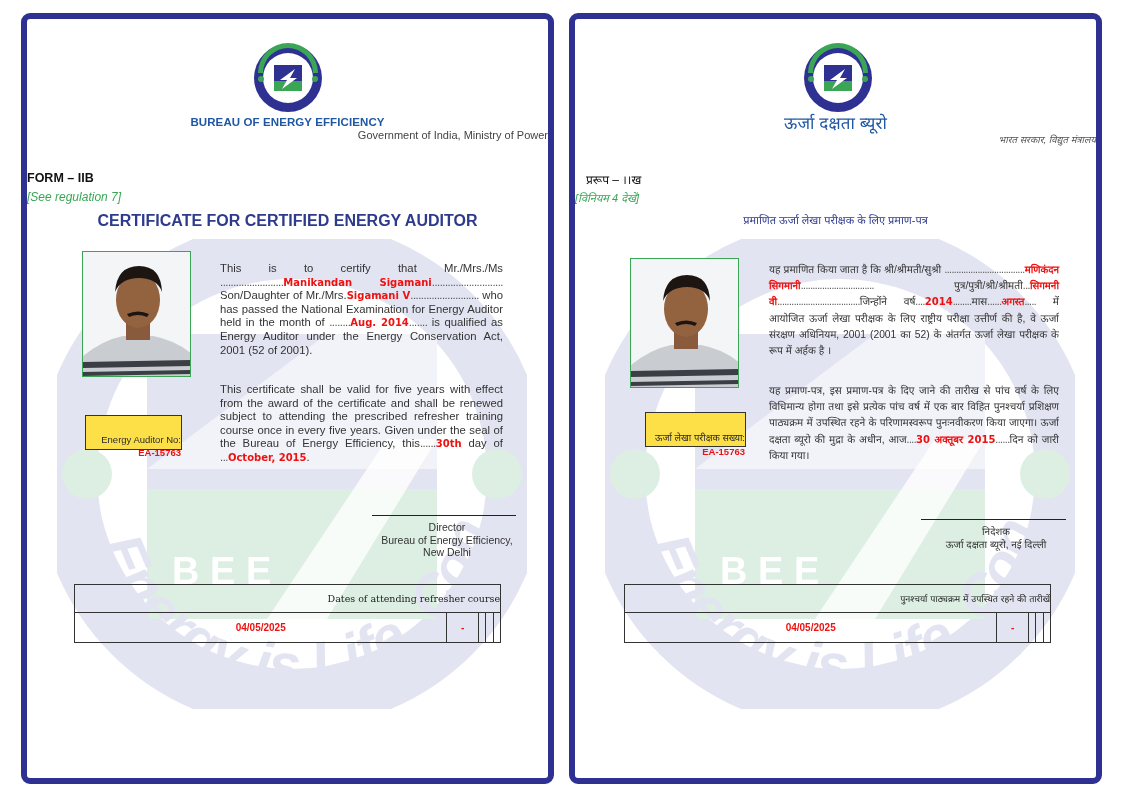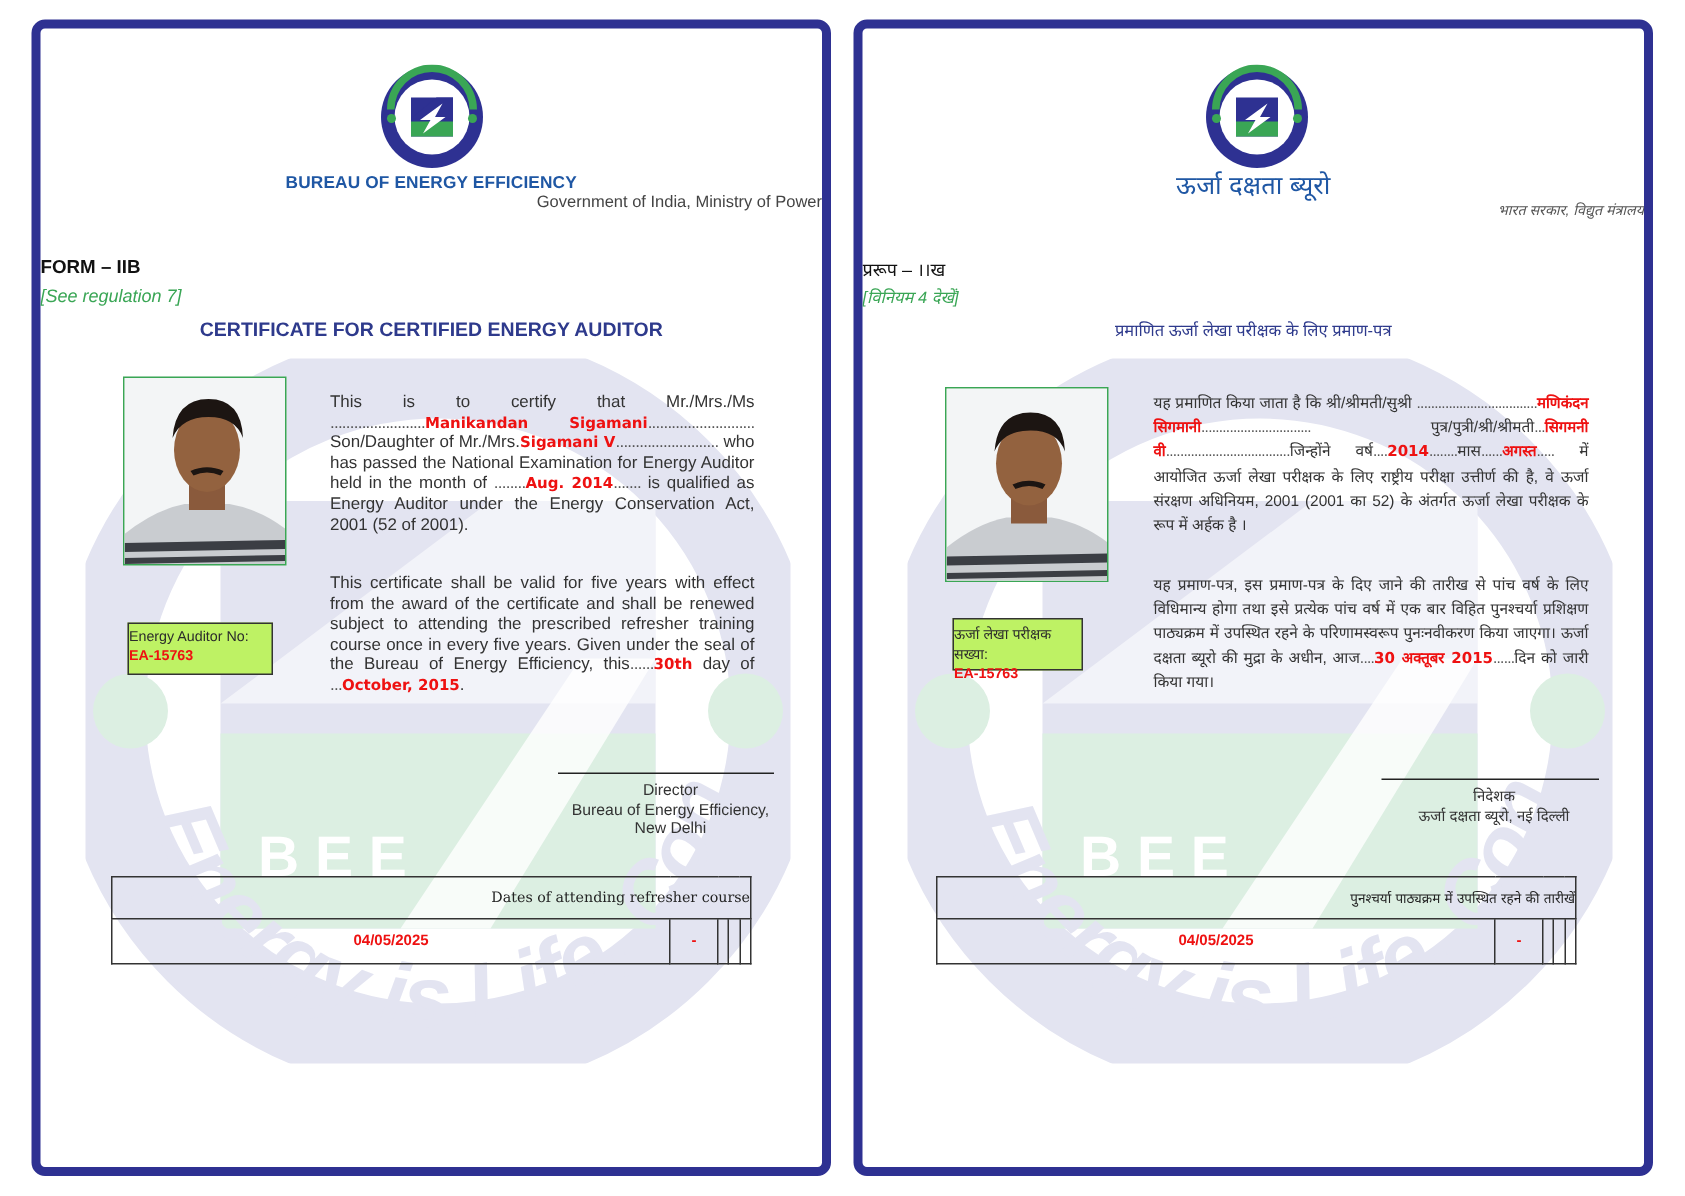--- a/index.html
+++ b/index.html
@@ -24,32 +24,32 @@
     .org-sub { position: absolute; left: 0; width: 100%; text-align: right; top: 110px;
       font-size: 11px; color: #444; }
     .hi .org-title { font-size: 17px; top: 92px; color: #1f57a4; font-weight: normal; }
     .hi .org-sub { font-size: 9.5px; top: 114px; font-style: italic; color: #555; }
 
     .form-title { position: absolute; left: 0; width: 100%; text-align: left; top: 152px;
       font-weight: bold; font-size: 12.5px; color: #111; }
     .regulation { position: absolute; left: 0; width: 100%; text-align: left; top: 171px;
       font-style: italic; font-size: 12px; color: #3aa655; }
     .cert-title { position: absolute; left: 0; width: 100%; text-align: center; top: 193px;
-      font-weight: bold; font-size: 13px; color: #2e3a8c; }
-    .hi .form-title { font-weight: normal; font-size: 12px; }
+      font-weight: bold; font-size: 16px; color: #2e3a8c; }
+    .hi .form-title { font-weight: normal; font-size: 12px; margin-left: 11px; }
     .hi .regulation { font-size: 11px; }
     .hi .cert-title { font-weight: normal; font-size: 11px; color: #2e3a8c; }
 
     .photo { position: absolute; left: 55px; top: 232px; width: 109px; height: 126px;
       border: 1px solid #3aa655; background: #f4f6f5; overflow: hidden; }
     #panel-hi .photo { left: 55px; top: 239px; height: 130px; }
 
     .auditor-box { position: absolute; left: 58px; top: 396px; width: 97px; height: 35px;
-      border: 1px solid #333; background: #bef264; text-align: left; font-size: 9.5px; padding-top: 3px; }
-    #panel-hi .auditor-box { left: 60px; top: 393px; width: 87px; }
+      border: 1px solid #333; background: #fde047; text-align: right; font-size: 9.5px; padding-top: 18px; }
+    #panel-hi .auditor-box { left: 70px; top: 393px; width: 101px; }
     .auditor-no { color: #e11; font-weight: bold; font-size: 9.5px; margin-top: 2px; display: block; }
 
     .body-text { position: absolute; left: 193px; width: 283px; font-size: 11.3px; line-height: 13.6px;
       color: #333; text-align: justify; }
     .p1 { top: 243px; }
     .p2 { top: 364px; }
     .hi .body-text { left: 194px; width: 290px; font-size: 10.3px; line-height: 16.2px; }
     .hi .p1 { top: 243px; }
     .hi .p2 { top: 364px; }
     .fill { color: #e11; font-weight: bold; font-family: "DejaVu Sans", sans-serif; font-size: 10px; }

